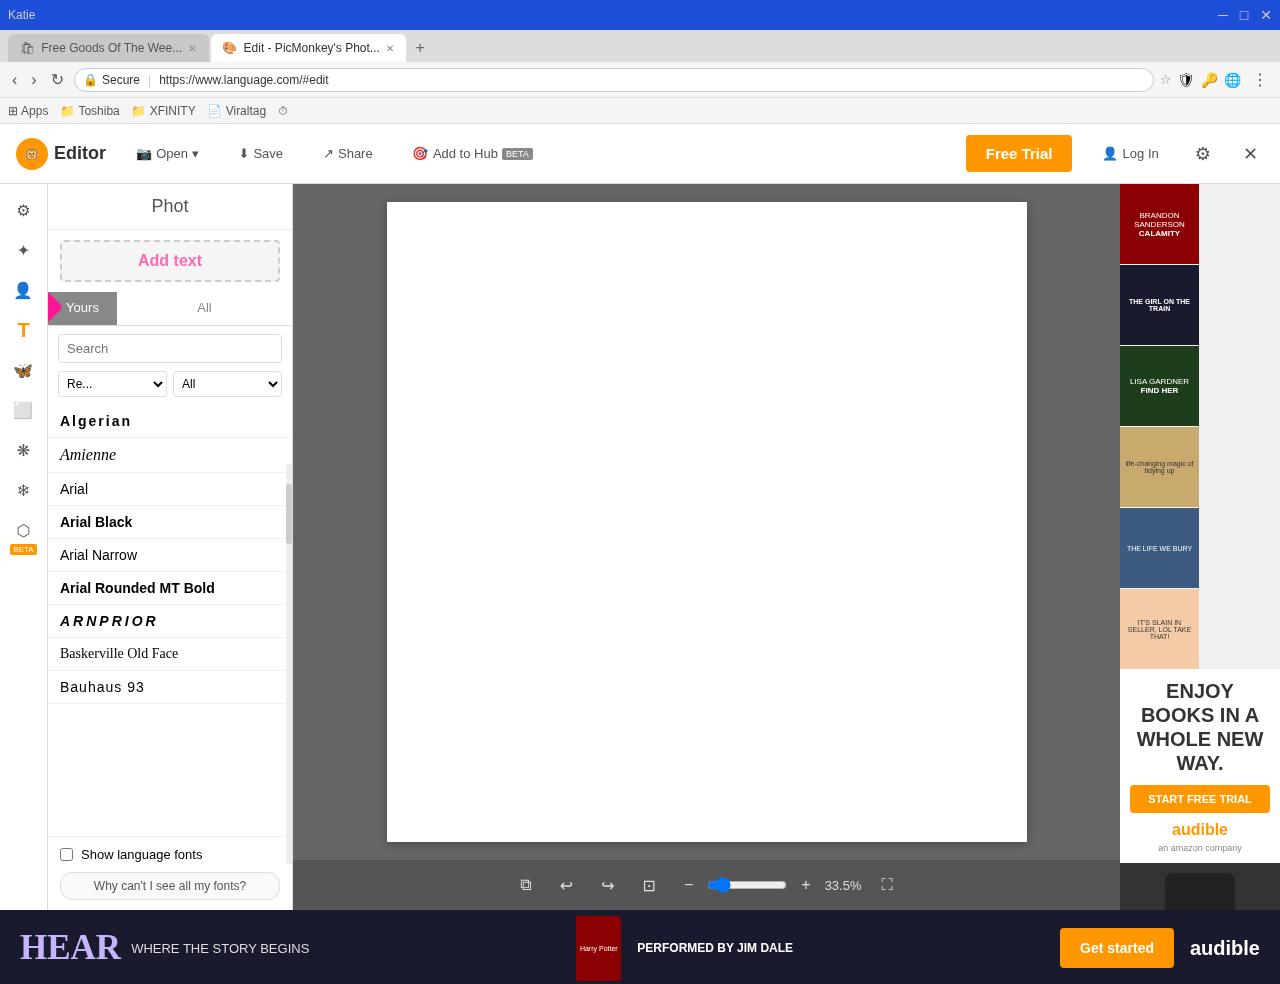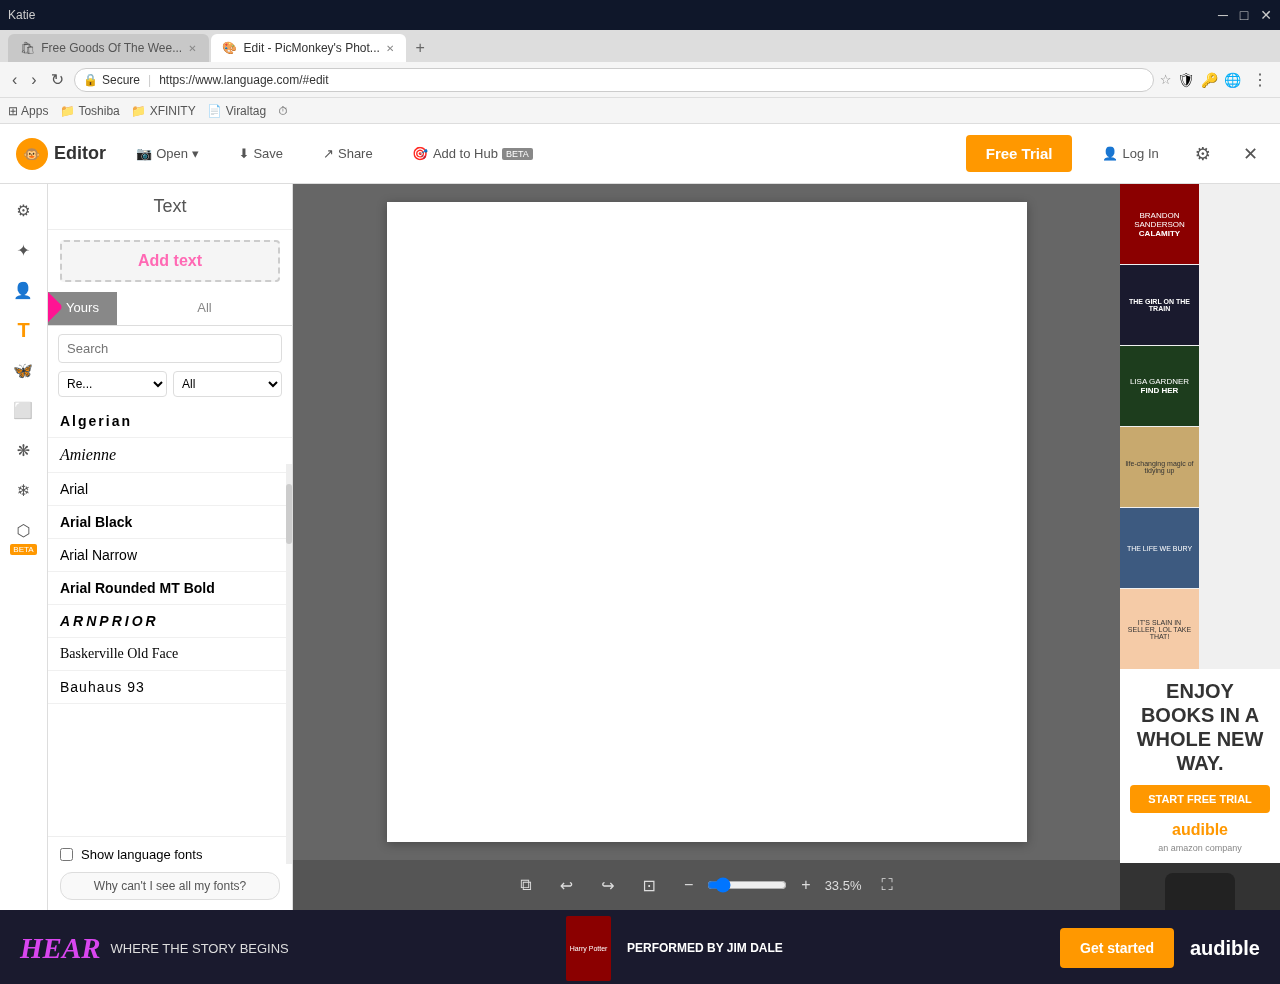--- a/index.html
+++ b/index.html
@@ -1,17 +1,17 @@
 <!DOCTYPE html>
 <html><head>
   <meta charset="utf-8">
   <style>
     * { margin: 0; padding: 0; box-sizing: border-box; }
     body { font-family: Arial, sans-serif; font-size: 13px; background: #555; width: 1280px; height: 984px; overflow: hidden; }
-    .title-bar { background: #0f172a; height: 30px; display: flex; align-items: center; justify-content: space-between; padding: 0 8px; color: #ccc; font-size: 12px; }
+    .title-bar { background: #1d4ed8; height: 30px; display: flex; align-items: center; justify-content: space-between; padding: 0 8px; color: #ccc; font-size: 12px; }
     .title-bar-left { display: flex; align-items: center; gap: 4px; }
     .tab { background: #f1f1f1; border-radius: 6px 6px 0 0; padding: 4px 12px; font-size: 12px; display: flex; align-items: center; gap: 6px; height: 28px; }
     .tab.active { background: #fff; color: #333; }
     .tab.inactive { background: #ccc; color: #555; }
     .tab-close { color: #888; font-size: 10px; cursor: pointer; }
     .tabs-row { display: flex; align-items: flex-end; padding: 4px 8px 0; background: #ddd; }
     .nav-bar { background: #f5f5f5; height: 36px; display: flex; align-items: center; padding: 0 8px; gap: 6px; border-bottom: 1px solid #ddd; }
     .nav-btn { background: none; border: none; cursor: pointer; color: #555; font-size: 16px; padding: 2px 4px; }
     .address-bar { flex: 1; background: #fff; border: 1px solid #ccc; border-radius: 12px; height: 24px; display: flex; align-items: center; padding: 0 8px; font-size: 12px; color: #333; gap: 4px; }
     .bookmarks-bar { background: #f5f5f5; height: 26px; display: flex; align-items: center; padding: 0 8px; gap: 12px; border-bottom: 1px solid #ddd; font-size: 12px; color: #555; }
@@ -210,21 +210,21 @@
       <div class="beta-badge">BETA</div>
     </div>
   </div>
 
   <div class="text-panel" style="position:relative;">
 
     <div style="position:absolute;left:-40px;top:80px;z-index:200;pointer-events:none;">
       <span style="font-size:70px;color:#ff1493;display:inline-block;">➜</span>
     </div>
 
-    <div class="panel-title">Text</div>
+    <div class="panel-title">Phot</div>
     <button class="add-text-btn">Add text</button>
 
     <div class="tabs-row-panel">
       <div class="panel-tab active">Yours</div>
       <div class="panel-tab" style="flex:3;">All</div>
     </div>
 
     <input type="text" class="search-box" placeholder="Search" style="">
 
     <div class="filter-row">
@@ -332,21 +332,21 @@
     <div class="audible-phone" style="background:#333;height:140px;display:flex;align-items:center;justify-content:center;">
       <div style="background:#222;width:70px;height:120px;border-radius:8px;display:flex;align-items:center;justify-content:center;">
         <div style="color:#ff9800;font-size:8px;text-align:center;">📱<br>Audible</div>
       </div>
     </div>
   </div>
 </div>
 
 <div class="bottom-ad">
   <div style="display:flex;align-items:center;">
-    <span style="font-size:29px;font-style:italic;color:#d946ef;font-family:Georgia,serif;font-weight:bold;">HEAR</span>
+    <span style="font-size:35px;color:#c4b5fd;font-family:Georgia,serif;font-weight:bold;">HEAR</span>
     <span style="font-size:13px;color:#ddd;margin-left:10px;">WHERE THE STORY BEGINS</span>
   </div>
   <div style="display:flex;align-items:center;gap:16px;">
     <div style="width:45px;height:65px;background:#8B0000;border-radius:2px;display:flex;align-items:center;justify-content:center;">
       <span style="color:white;font-size:7px;text-align:center;padding:2px;">Harry Potter</span>
     </div>
     <div style="color:white;font-size:12px;font-weight:bold;text-align:center;line-height:1.4;">PERFORMED BY JIM DALE</div>
   </div>
   <div style="display:flex;align-items:center;gap:16px;">
     <button class="ad-cta">Get started</button>

